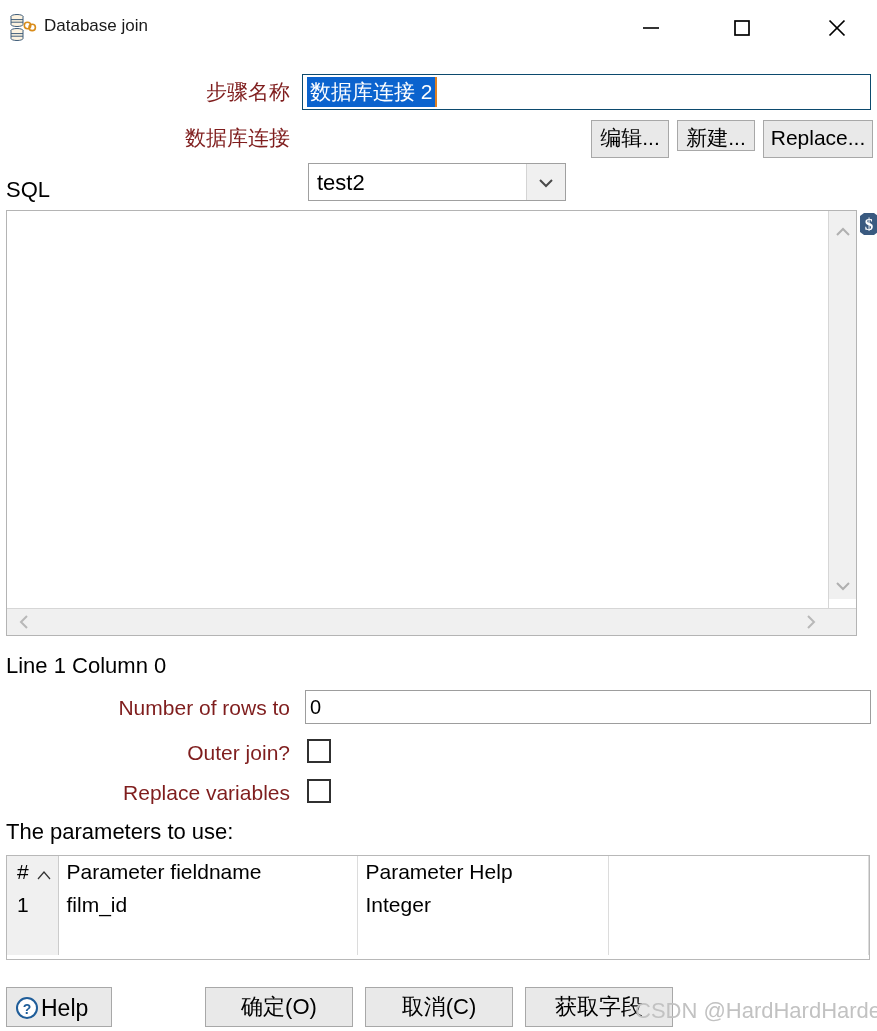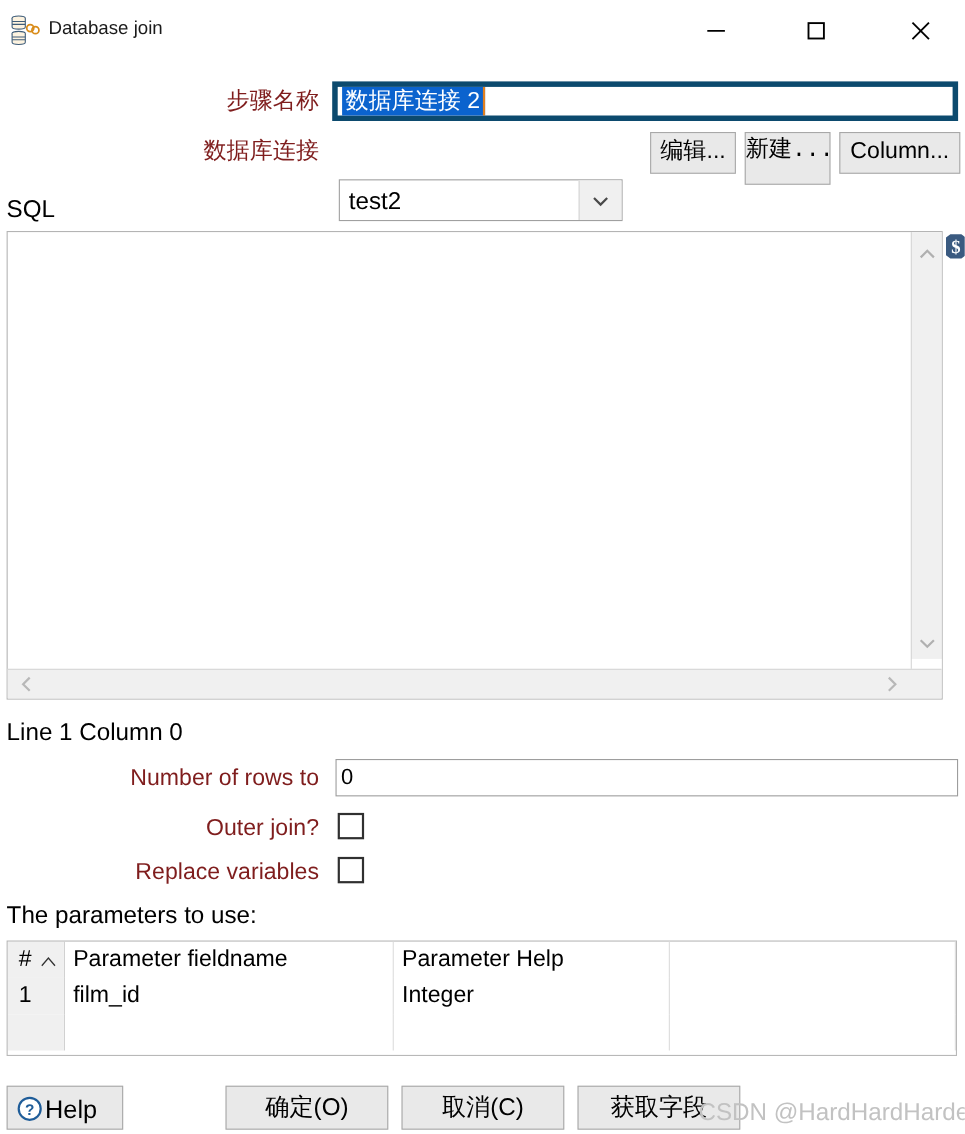--- a/index.html
+++ b/index.html
@@ -67,21 +67,21 @@
     color: #000;
     padding: 0 4px;
     overflow: hidden;
     white-space: nowrap;
   }
 
   
   #lbl-stepname { left: 120px; top: 78px; width: 170px; }
   #stepname-field {
     left: 302px; top: 74px; width: 569px; height: 36px;
-    border: 5px solid #0c4a6e;
+    border: 1px solid #0c4a6e;
     display: flex; align-items: center;
   }
   #stepname-value {
     background: #0b63ce;
     color: #ffffff;
     font-size: 21px;
     line-height: 28px;
     padding: 1px 2px 1px 3px;
     border-right: 2px solid #e08020;
     white-space: nowrap;
@@ -120,21 +120,21 @@
     border: 1px solid #a8a8a8;
     font-size: 21px;
     line-height: 34px;
     text-align: center;
     color: #000;
     white-space: nowrap;
     cursor: default;
     overflow: hidden;
   }
   #btn-edit   { left: 591px; top: 120px; width: 78px; height: 38px; }
-  #btn-new    { left: 677px; top: 120px; width: 78px; height: 48px; font-family: Liberation Mono, monospace; }
+  #btn-new    { left: 677px; top: 120px; width: 78px; height: 31px; }
   #btn-wizard { left: 763px; top: 120px; width: 110px; height: 38px; }
 
   
   #lbl-sql {
     position: absolute;
     left: 6px; top: 176px;
     font-size: 22px; line-height: 28px;
   }
   #sql-box {
     position: absolute;
@@ -332,21 +332,21 @@
 <div id="dbconn-combo">
   <span id="dbconn-value">test2</span>
   <span id="dbconn-arrow-btn">
     <svg width="16" height="12" viewBox="0 0 16 12">
       <polyline points="2,3 8,9 14,3" fill="none" stroke="#4a4a4a" stroke-width="2"></polyline>
     </svg>
   </span>
 </div>
 <div class="gbtn" id="btn-edit">编辑...</div>
 <div class="gbtn" id="btn-new">新建...</div>
-<div class="gbtn" id="btn-wizard">Column...</div>
+<div class="gbtn" id="btn-wizard">Replace...</div>
 
 <div id="lbl-sql">SQL</div>
 
 <div id="sql-box">
 
   <div id="sql-vscroll">
     <span class="arrow-up">
       <svg width="16" height="10" viewBox="0 0 16 10">
         <polyline points="2,8 8,2 14,8" fill="none" stroke="#b0b0b0" stroke-width="2"></polyline>
       </svg>

